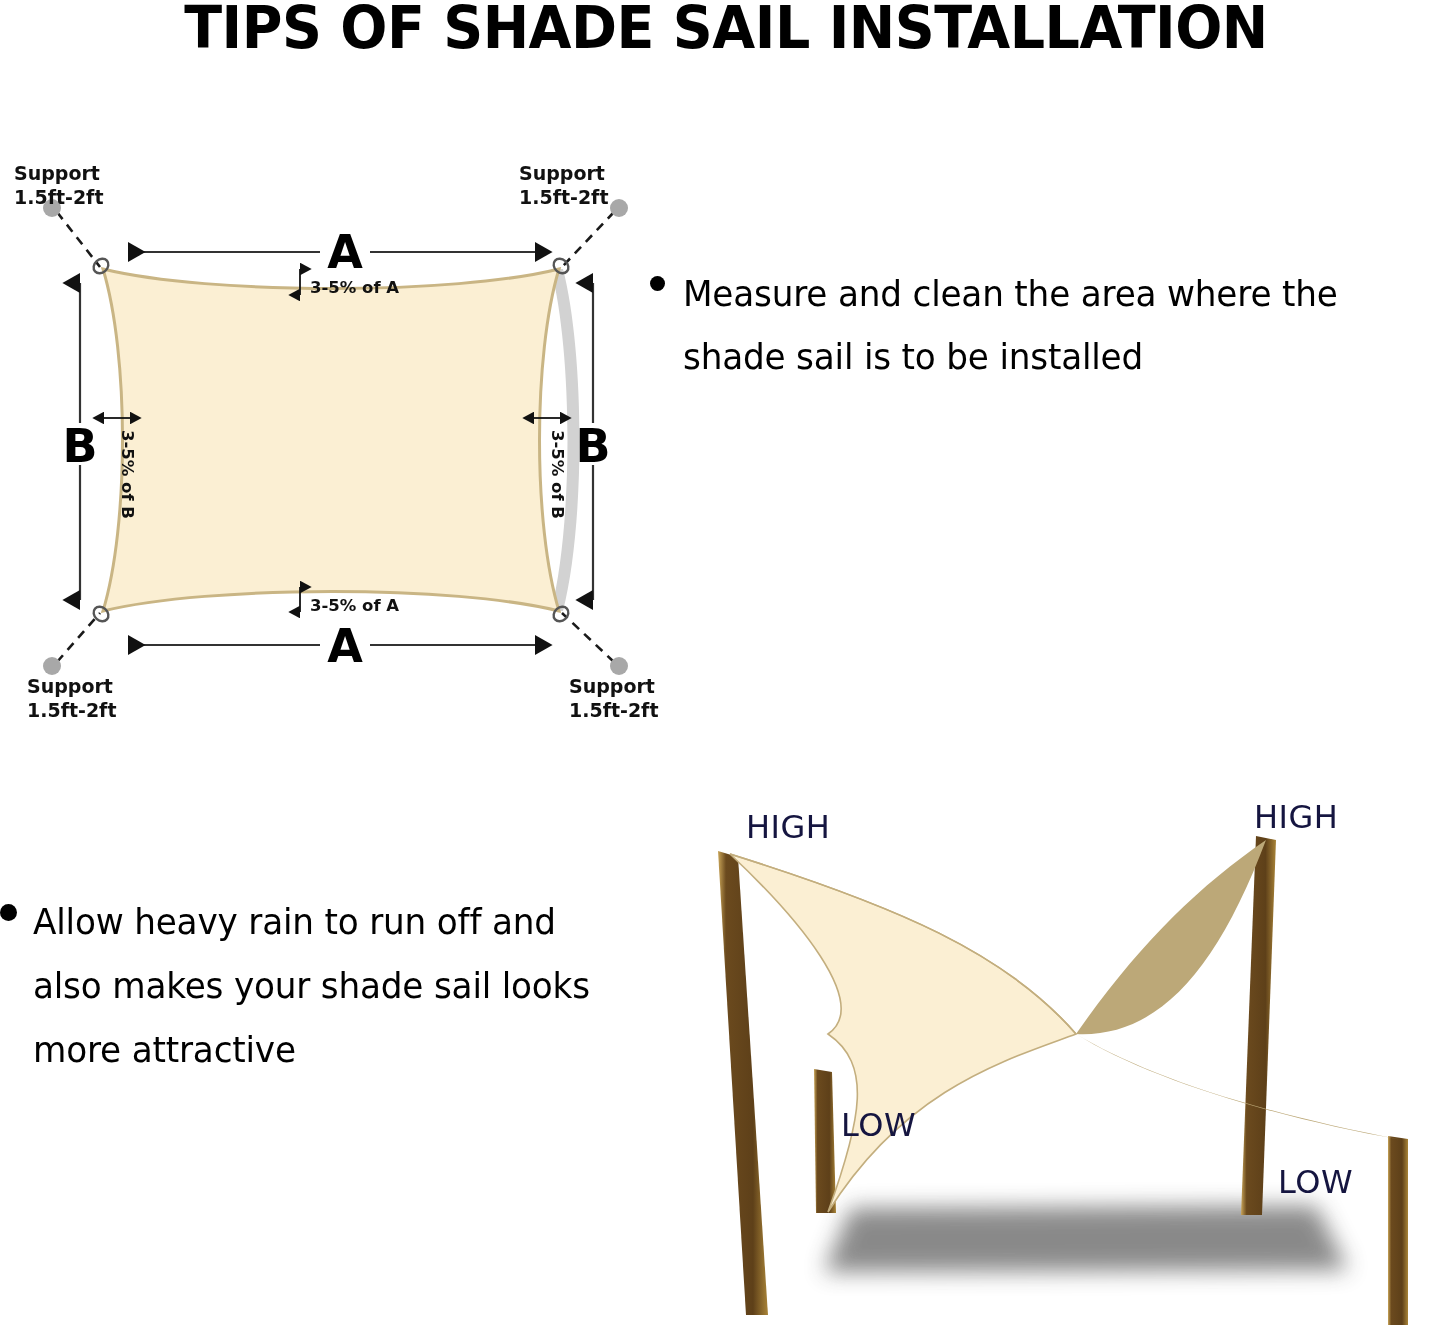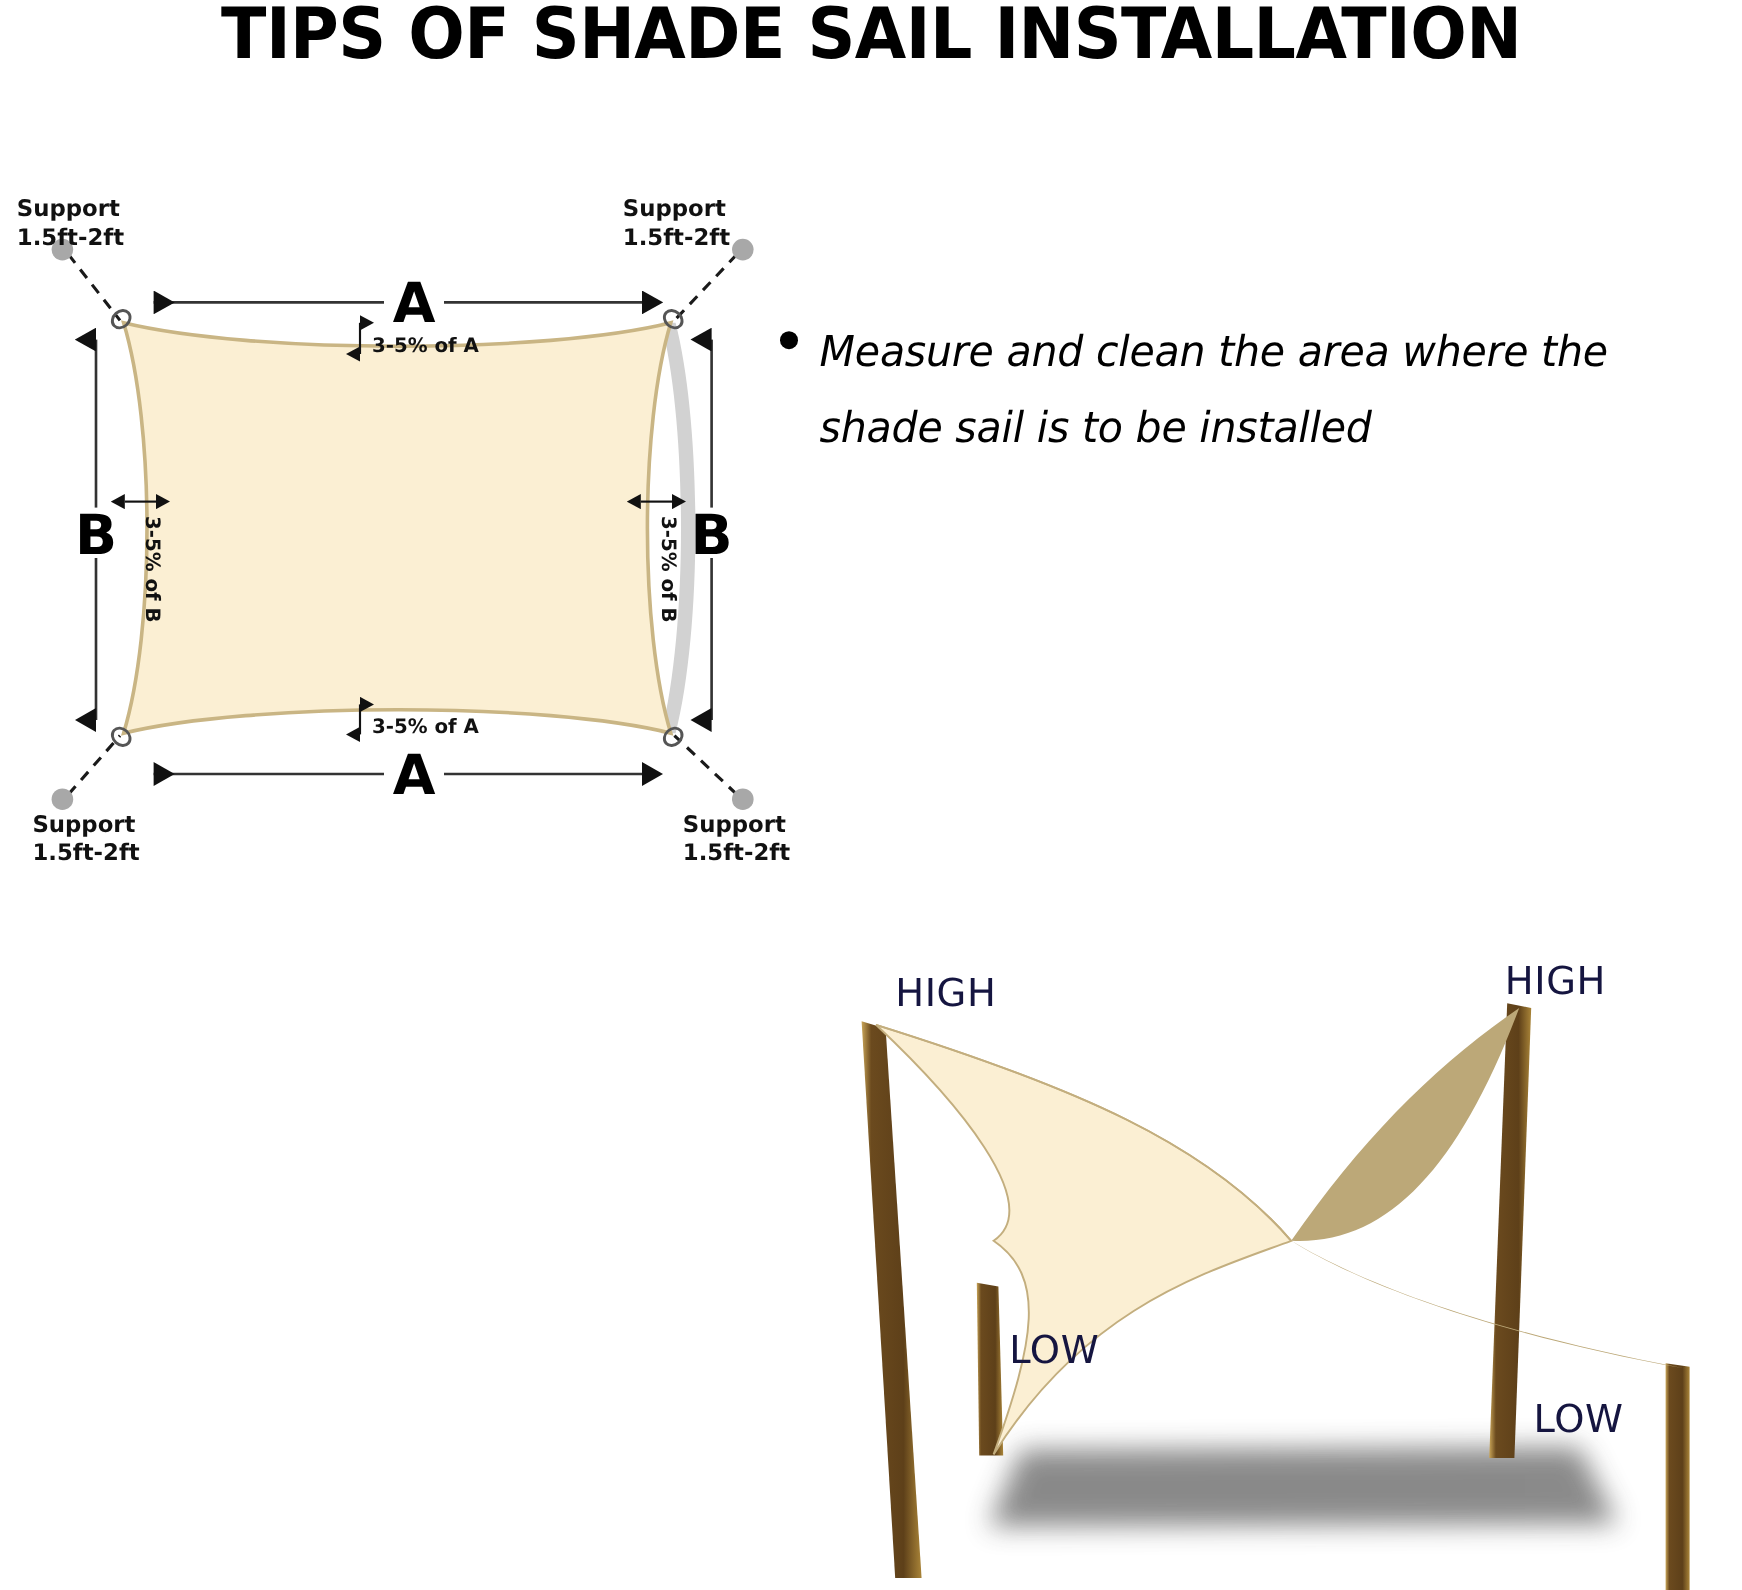--- a/index.html
+++ b/index.html
@@ -31,21 +31,21 @@
     line-height: 64px;
     transform: scaleX(0.94);
     transform-origin: center top;
     white-space: nowrap;
   }
 
   
   .panel { position: absolute; }
 
   #rect-diagram { left: 0px;   top: 165px;  width: 660px; height: 570px; }
-  #tips-list    { left: 650px; top: 262px;  width: 802px; height: 400px; font-style: italic; }
+  #tips-list    { left: 650px; top: 262px;  width: 802px; height: 400px; }
   #style-list   { left: 0px;   top: 890px;  width: 640px; height: 330px; }
   #hyper-diagram{ left: 676px; top: 788px;  width: 776px; height: 545px; }
 
   
   ul.bullets {
     list-style: none;
     margin: 0;
     padding: 0;
   }
   ul.bullets li {
@@ -227,20 +227,24 @@
   <ul class="bullets">
     <li>
       <span class="bullet-dot"></span>
       <span class="bullet-text">Measure and clean the area where the shade sail is to be installed</span>
     </li>
   </ul>
 </div>
 
 <div class="panel" id="style-list">
   <ul class="bullets">
+    <li>
+      <span class="bullet-dot"></span>
+      <span class="bullet-text">Allow heavy rain to run off and also makes your shade sail looks more attractive</span>
+    </li>
   </ul>
 </div>
 
 <div class="panel" id="hyper-diagram">
   <svg width="776" height="545" viewBox="0 0 776 545">
     <defs>
       <linearGradient id="poleGrad" x1="0" y1="0" x2="1" y2="0">
         <stop offset="0%" stop-color="#C9A558"></stop>
         <stop offset="16%" stop-color="#6B4A1E"></stop>
         <stop offset="70%" stop-color="#5E4019"></stop>

